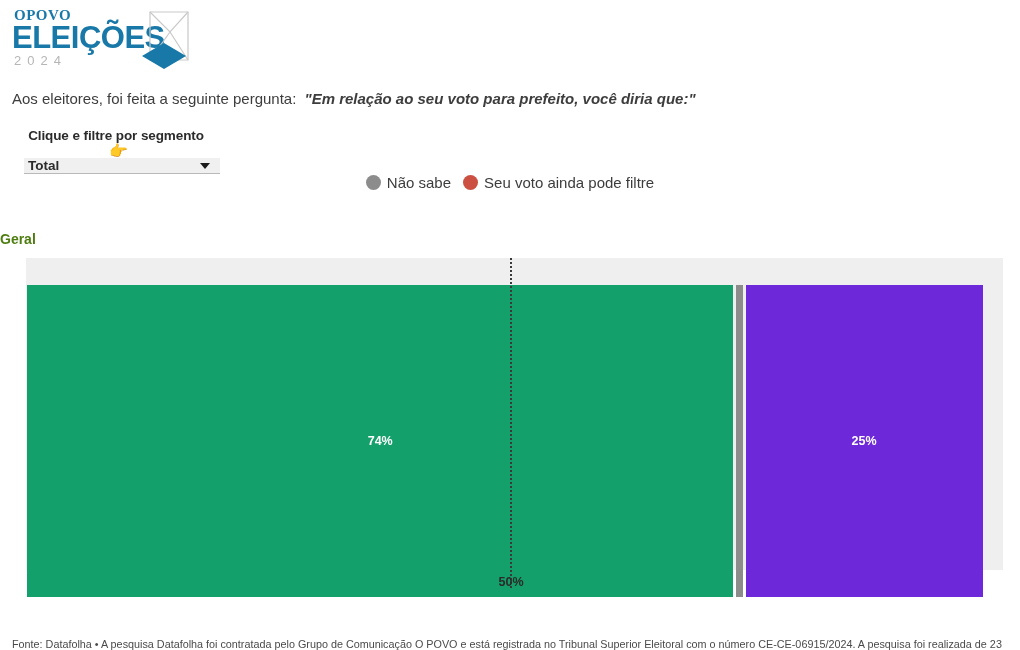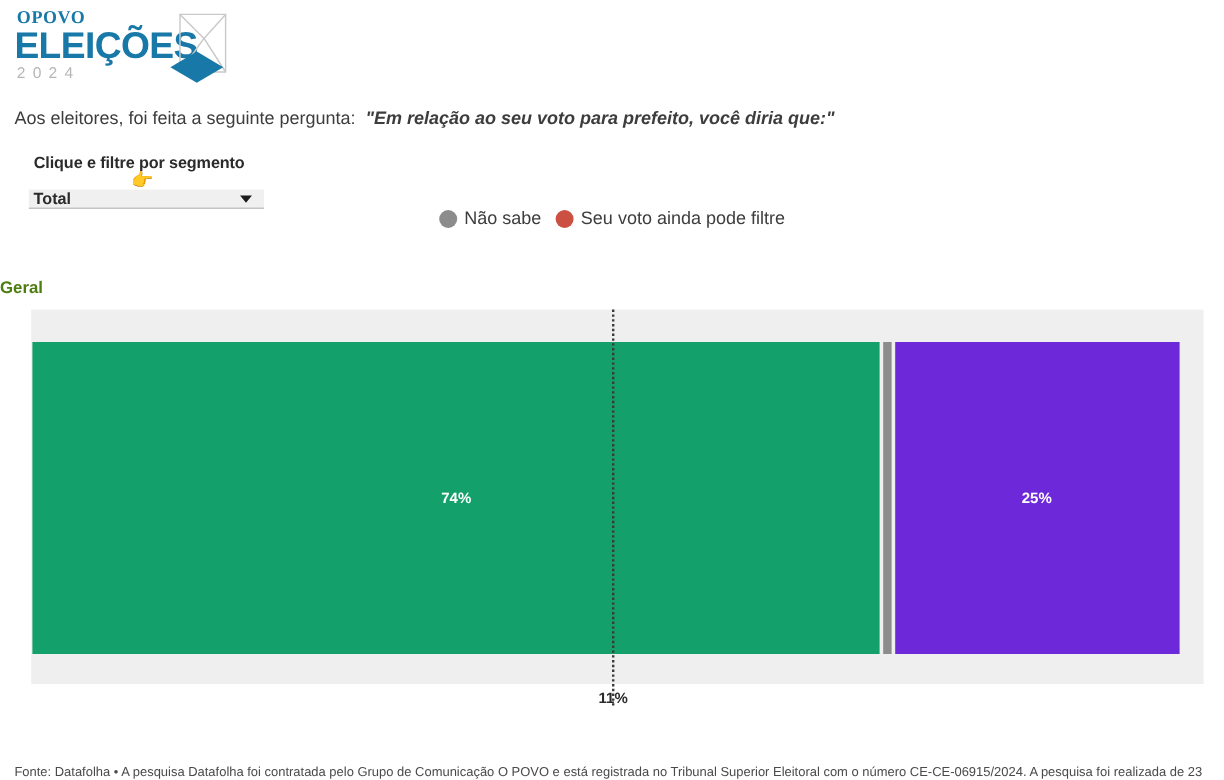--- a/index.html
+++ b/index.html
@@ -201,21 +201,21 @@
   #bar-track {
     position: absolute;
     left: 27px;
     top: 57px;
     width: 958px;
     height: 260px;
   }
   .bar-segment {
     position: absolute;
     top: 0;
-    height: 260px;
+    height: 312px;
     display: flex;
     align-items: center;
     justify-content: center;
   }
   .bar-value {
     font-size: 12.5px;
     font-weight: bold;
     color: #ffffff;
   }
   #threshold-line {
@@ -303,16 +303,16 @@
     </div>
     <div class="bar-segment" id="seg-1" style="left: 708.92px; width: 7.08px; background: rgb(140, 140, 140);">
       <span class="bar-value"></span>
     </div>
     <div class="bar-segment" id="seg-2" style="left: 718.5px; width: 237px; background: #6d28d9;">
       <span class="bar-value">25%</span>
     </div>
   </div>
 
   <div id="threshold-line"></div>
-  <div id="threshold-label">11%</div>
+  <div id="threshold-label">50%</div>
 </div>
 
 <div id="footer">Fonte: Datafolha • A pesquisa Datafolha foi contratada pelo Grupo de Comunicação O POVO e está registrada no Tribunal Superior Eleitoral com o número CE-CE-06915/2024. A pesquisa foi realizada de 23 e 24 de setembro de 2024 com 826 pessoas entrevistadas pessoalmente. O intervalo de confiança é de 95%. A margem de erro é de 3 pontos percentuais.</div>
 
 </body></html>

